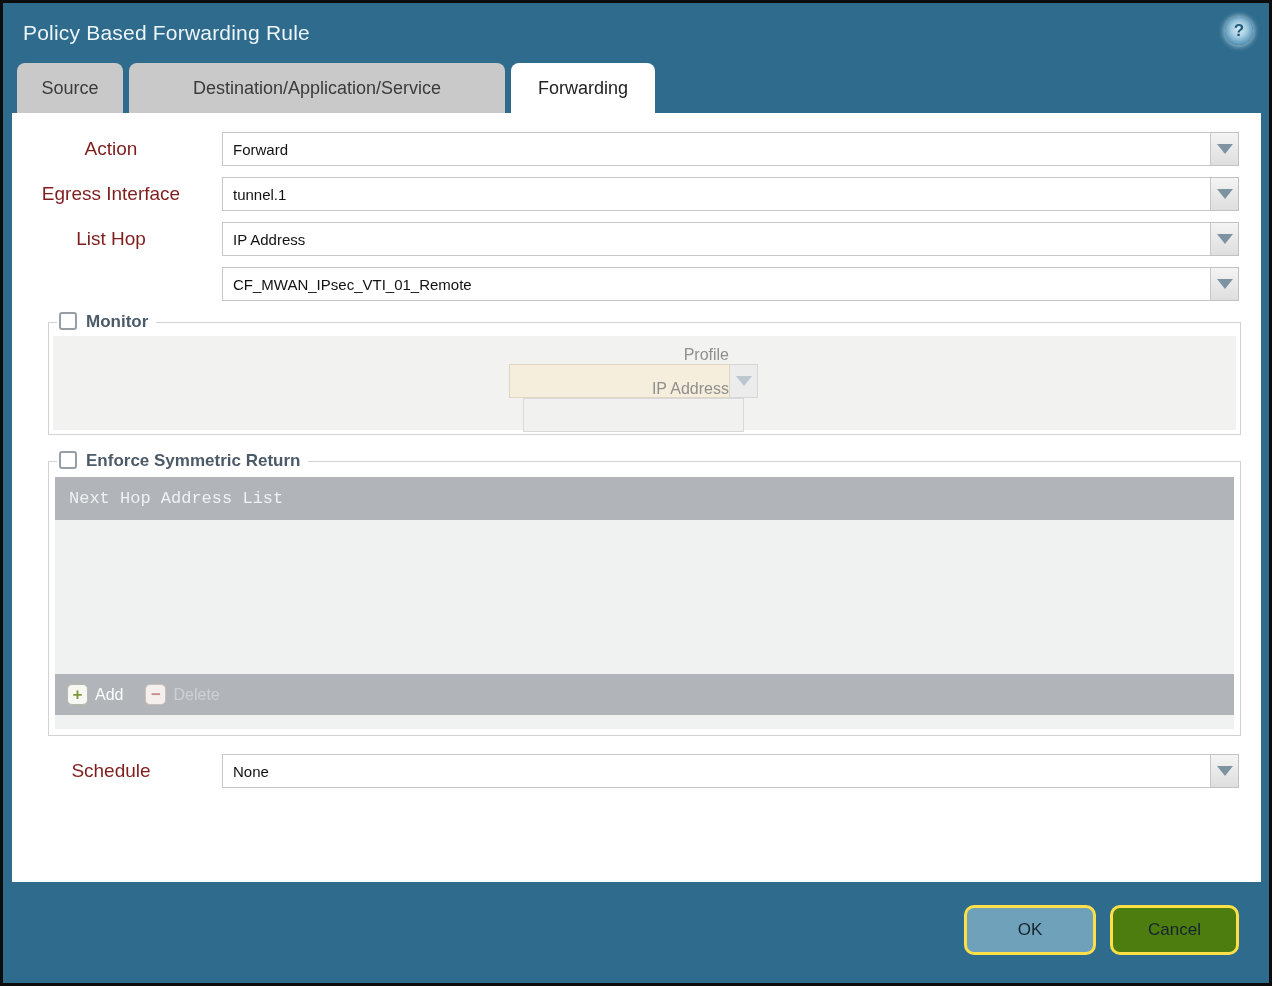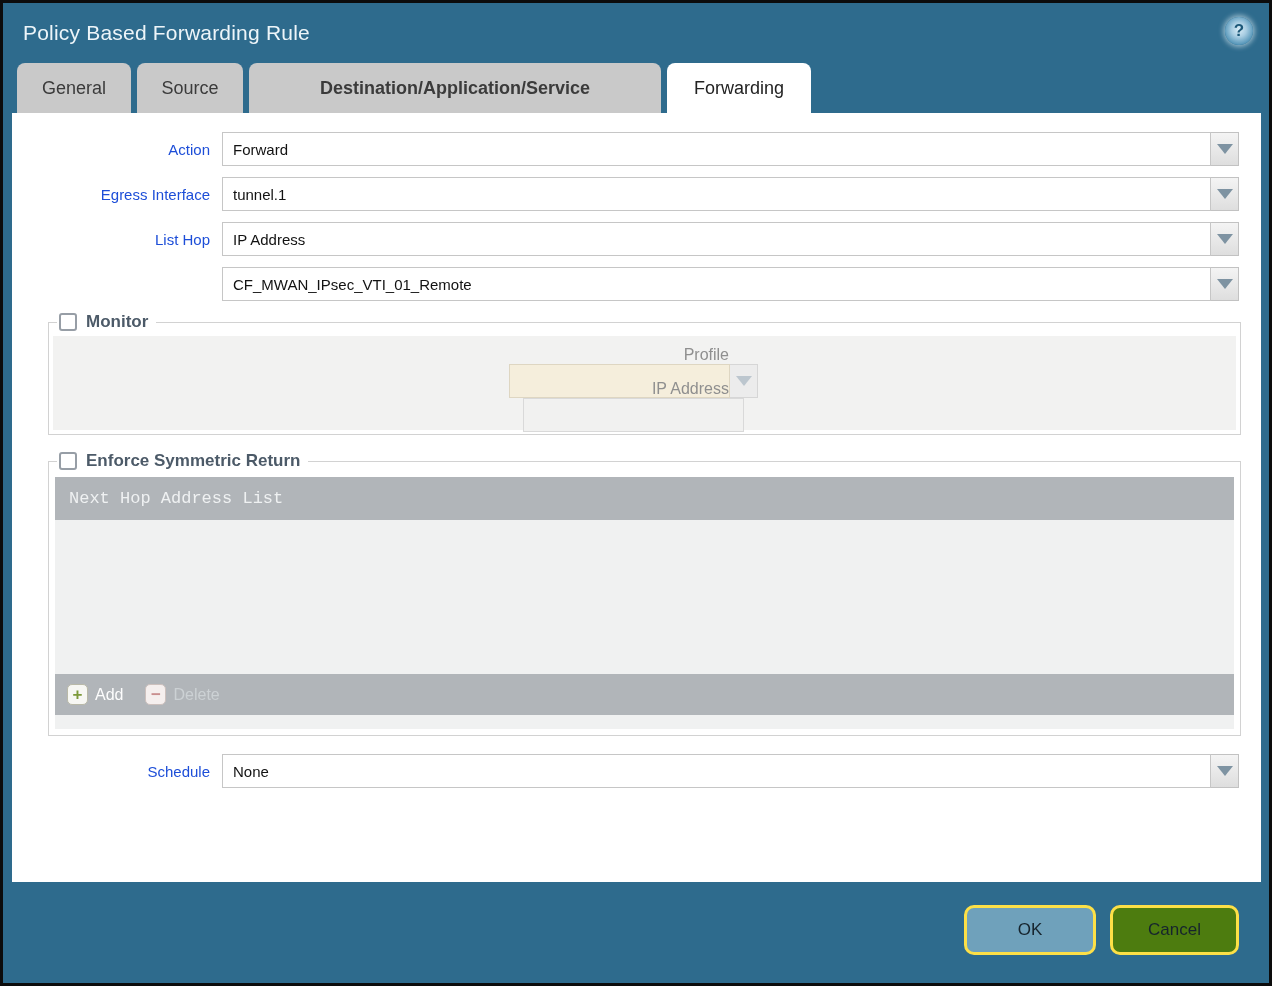--- a/index.html
+++ b/index.html
@@ -31,34 +31,34 @@
 
   
   .tabs { display: flex; gap: 6px; padding-left: 14px; height: 50px; align-items: flex-end; }
   .tab {
     height: 50px; line-height: 50px; text-align: center;
     background: #c9c9c9; color: #3b3b3b; font-size: 18px;
     border-radius: 8px 8px 0 0; cursor: pointer; white-space: nowrap;
   }
   .tab-general { width: 114px; }
   .tab-source { width: 106px; }
-  .tab-das { width: 412px; font-weight: bold; }
+  .tab-das { width: 376px; }
   .tab-forwarding { width: 144px; }
   .tab.active { background: #ffffff; color: #222; }
 
   
   .content {
     margin: 0 8px 0 9px; height: 769px;
     background: #ffffff; padding-top: 19px; overflow: hidden;
   }
 
   .form-row { display: flex; align-items: center; height: 34px; margin-bottom: 11px; }
   .form-label {
-    width: 210px; text-align: right; padding-right: 12px;
-    font-size: 15px; color: #1d4ed8; flex: none;
+    width: 210px; text-align: center; padding-right: 12px;
+    font-size: 19px; color: #7f1d1d; flex: none;
   }
   .combo { flex: 1; display: flex; margin-right: 22px; height: 34px; }
   .text-input {
     flex: 1; height: 34px; border: 1px solid #c6c6c6; background: #fff;
     font-family: "Liberation Sans", sans-serif; font-size: 15px; color: #121212;
     padding: 0 10px; outline: none;
   }
   .dd-btn {
     width: 28px; height: 34px; flex: none;
     border: 1px solid #c2c2c2; border-left: none;
@@ -70,21 +70,21 @@
   .dd-btn.disabled { background: #ececec; border-color: #d6d6d6; cursor: default; }
   .dd-btn.disabled .dd-arrow { border-top-color: #bcc6ce; }
 
   
   fieldset {
     border: 1px solid #d2d2d2; margin: 0 20px 0 36px; padding: 4px;
   }
   fieldset.monitor-group { margin-top: 3px; }
   fieldset.symmetric-group { margin-top: 16px; }
   legend {
-    display: flex; align-items: center; gap: 9px;
+    display: flex; align-items: flex-start; gap: 9px;
     margin-left: 4px; padding: 0 8px 0 2px;
     font-size: 17px; font-weight: bold; color: #4c5a68;
   }
   .checkbox {
     width: 18px; height: 18px; border: 2px solid #979ea6;
     border-radius: 3px; background: #fff; cursor: pointer; flex: none;
   }
 
   .monitor-panel { background: #f2f2f1; padding: 10px 0 16px; }
   .panel-row { display: flex; align-items: center; height: 34px; flex-direction: column; }
@@ -148,21 +148,20 @@
 <body>
 
 <div class="dialog">
 
   <div class="titlebar">
     <div class="title">Policy Based Forwarding Rule</div>
     <div class="help-icon">?</div>
   </div>
 
   <div class="tabs">
-    <div class="tab tab-general">General</div>
     <div class="tab tab-source">Source</div>
     <div class="tab tab-das">Destination/Application/Service</div>
     <div class="tab tab-forwarding active">Forwarding</div>
   </div>
 
   <div class="content">
 
     <div class="form-row">
       <div class="form-label">Action</div>
       <div class="combo">

